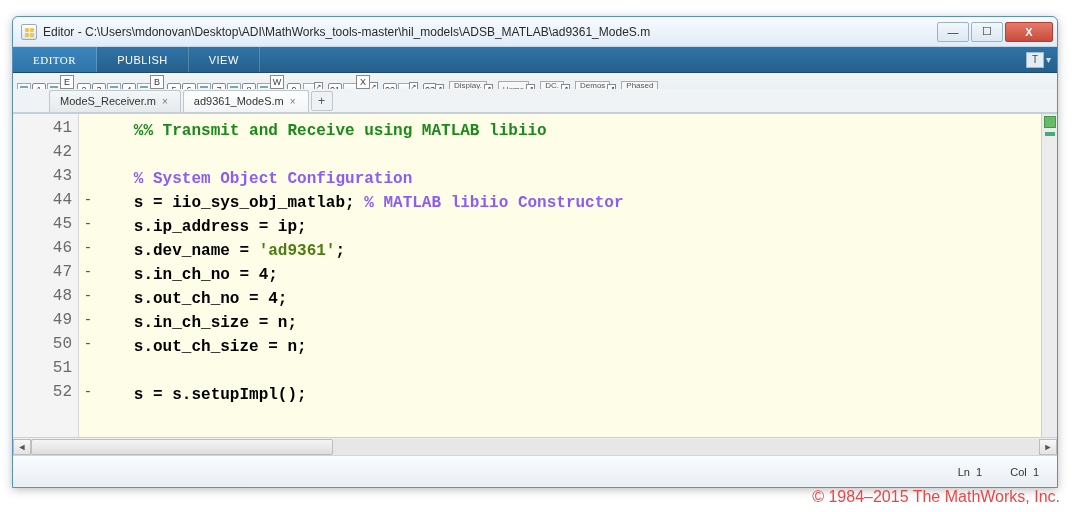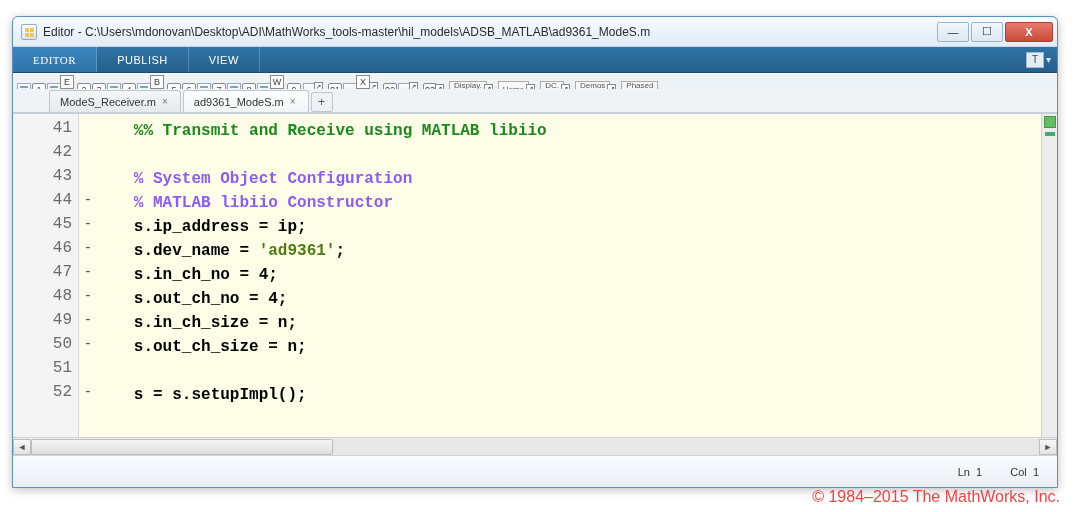--- a/index.html
+++ b/index.html
@@ -126,21 +126,21 @@
     display:flex; flex-direction:column; align-items:center; justify-content:center;
     font-size:8px; line-height:8px;
     cursor: pointer;
   }
   .rwide span:first-child{ color:#555;}
   .rwide span:last-child{ color:#555;}
   
   .filetabs {
     height: 24px;
     background: #f0f3f5;
-    display: flex; align-items: flex-end;
+    display: flex; align-items: center;
     padding-left: 36px;
     border-bottom: 1px solid #c3cfd9;
     position: relative;
     top: -18px;
     margin-bottom: -18px;
   }
   .filetab {
     height: 22px; padding: 0 12px 0 10px;
     background: linear-gradient(#f4f6f7,#e5eaec);
     border: 1px solid #bcc7ce; border-bottom: none;
@@ -369,21 +369,21 @@
         <div class="mline">-</div>
         <div class="mline">-</div>
         <div class="mline">-</div>
         <div class="mline"></div>
         <div class="mline">-</div>
       </div>
     <div class="code" id="code">
         <div class="cline"><span>   </span><span class="tok-sec">%% Transmit and Receive using MATLAB libiio</span></div>
         <div class="cline"><span>   </span><span></span></div>
         <div class="cline"><span>   </span><span class="tok-com">% System Object Configuration</span></div>
-        <div class="cline"><span>   </span><span class="tok-com">% MATLAB libiio Constructor</span></div>
+        <div class="cline"><span>   </span><span>s = iio_sys_obj_matlab; </span><span class="tok-com">% MATLAB libiio Constructor</span></div>
         <div class="cline"><span>   </span><span>s.ip_address = ip;</span></div>
         <div class="cline"><span>   </span><span>s.dev_name = </span><span class="tok-str">'ad9361'</span><span>;</span></div>
         <div class="cline"><span>   </span><span>s.in_ch_no = 4;</span></div>
         <div class="cline"><span>   </span><span>s.out_ch_no = 4;</span></div>
         <div class="cline"><span>   </span><span>s.in_ch_size = n;</span></div>
         <div class="cline"><span>   </span><span>s.out_ch_size = n;</span></div>
         <div class="cline"><span>   </span><span></span></div>
         <div class="cline"><span>   </span><span>s = s.setupImpl();</span></div>
       </div>
     <div class="right-strip">

